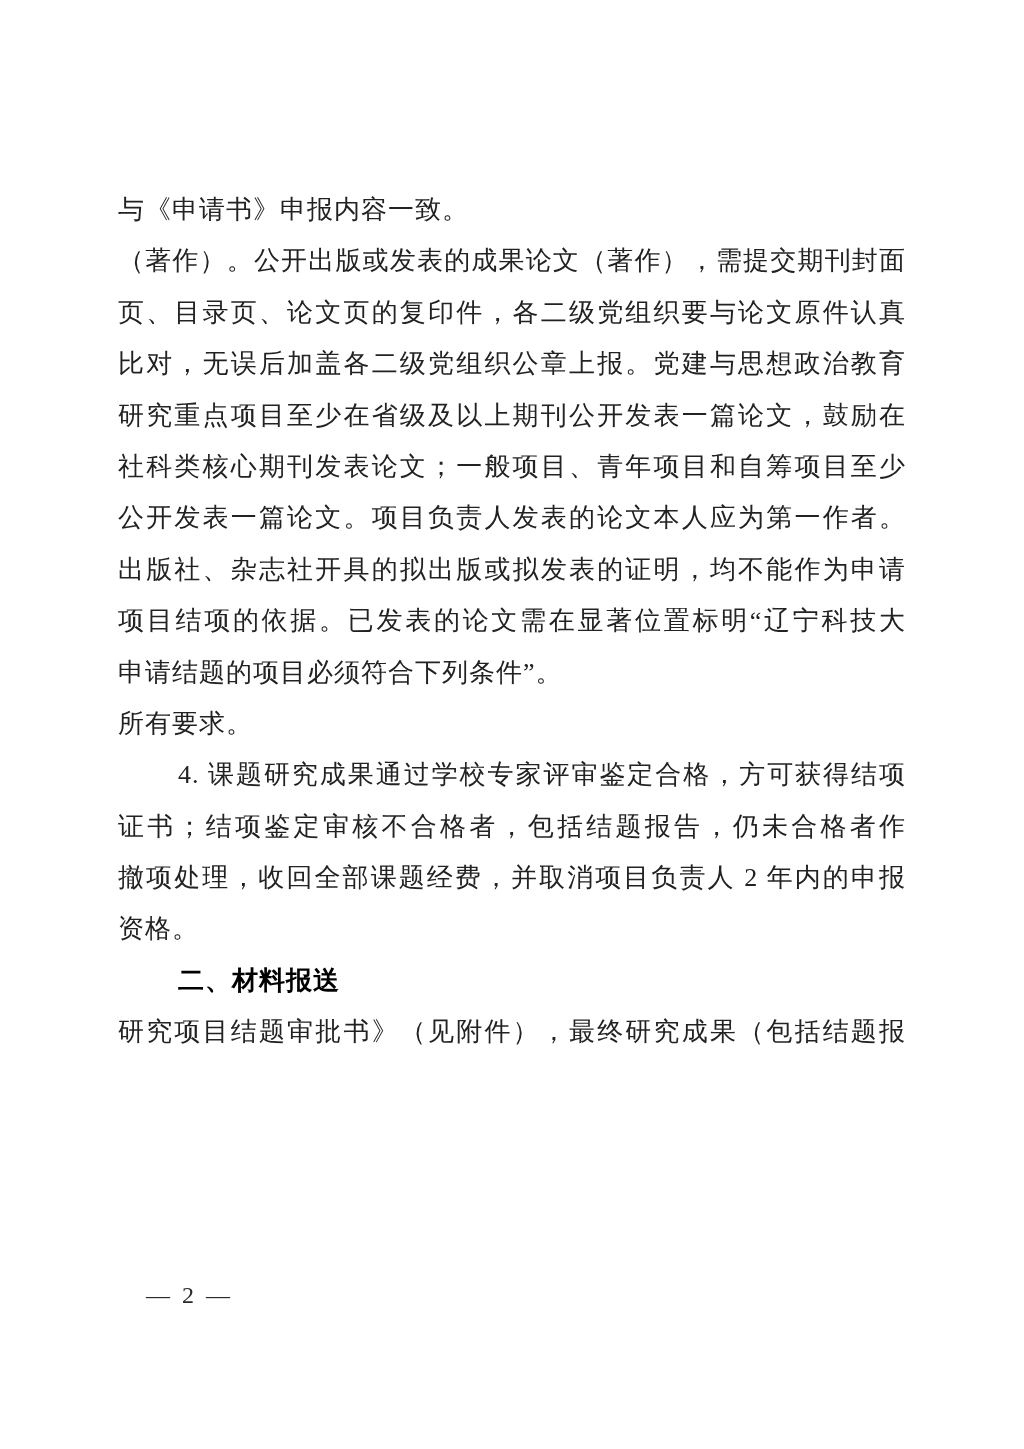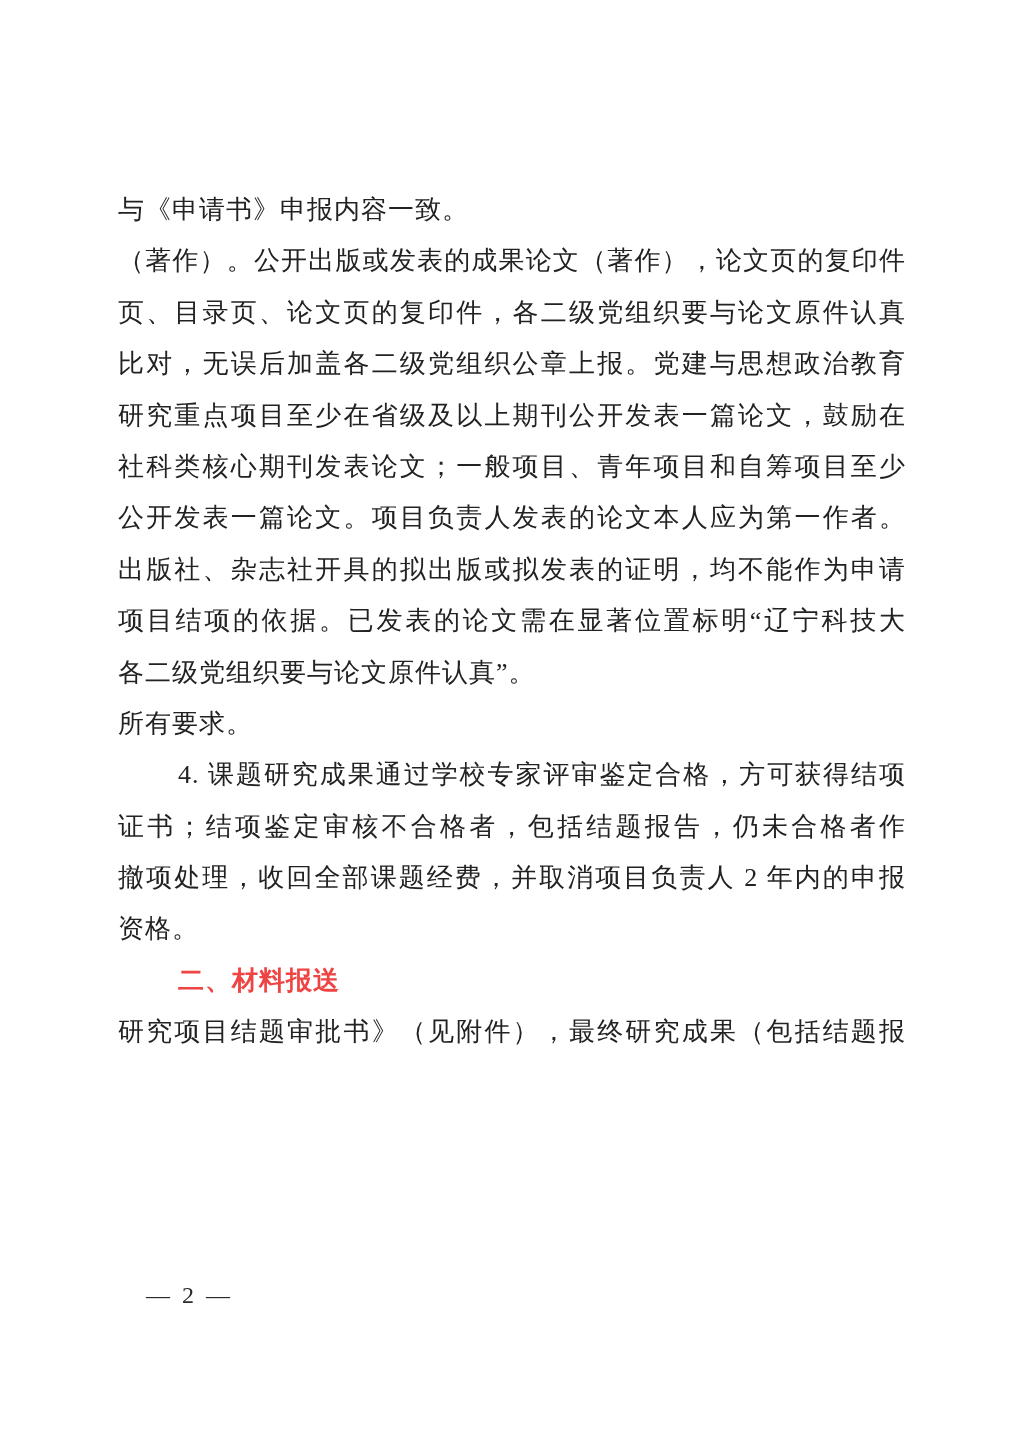--- a/index.html
+++ b/index.html
@@ -34,47 +34,47 @@
   .line.fill {
     text-align: justify;
     text-align-last: justify;
   }
   .line.indent {
     text-indent: 60px;
   }
   .line.heading {
     font-family: Liberation Sans, sans-serif;
     font-weight: 700;
-    color: #ef4444;
+    color: #000000;
   }
   .footer-page-number {
     position: absolute;
     left: 146px;
     top: 1282px;
     font-size: 24px;
     letter-spacing: 3px;
     color: #2a2a2a;
     font-family: "Liberation Serif", "DejaVu Serif", serif;
   }
 </style>
 </head>
 <body>
 
 <div class="page">
   <div class="text-block">
     <div class="line">与《申请书》申报内容一致。</div>
-    <div class="line fill">（著作）。公开出版或发表的成果论文（著作），论文页的复印件</div>
+    <div class="line fill">（著作）。公开出版或发表的成果论文（著作），需提交期刊封面</div>
     <div class="line fill">页、目录页、论文页的复印件，各二级党组织要与论文原件认真</div>
     <div class="line fill">比对，无误后加盖各二级党组织公章上报。党建与思想政治教育</div>
     <div class="line fill">研究重点项目至少在省级及以上期刊公开发表一篇论文，鼓励在</div>
     <div class="line fill">社科类核心期刊发表论文；一般项目、青年项目和自筹项目至少</div>
     <div class="line fill">公开发表一篇论文。项目负责人发表的论文本人应为第一作者。</div>
     <div class="line fill">出版社、杂志社开具的拟出版或拟发表的证明，均不能作为申请</div>
     <div class="line fill">项目结项的依据。已发表的论文需在显著位置标明“辽宁科技大</div>
-    <div class="line">各二级党组织要与论文原件认真”。</div>
+    <div class="line">申请结题的项目必须符合下列条件”。</div>
     <div class="line">所有要求。</div>
     <div class="line indent fill">4. 课题研究成果通过学校专家评审鉴定合格，方可获得结项</div>
     <div class="line fill">证书；结项鉴定审核不合格者，包括结题报告，仍未合格者作</div>
     <div class="line fill">撤项处理，收回全部课题经费，并取消项目负责人 2 年内的申报</div>
     <div class="line">资格。</div>
     <div class="line indent heading">二、材料报送</div>
     <div class="line fill">研究项目结题审批书》（见附件），最终研究成果（包括结题报告、</div>
   </div>
   <div class="footer-page-number">— 2 —</div>
 </div>

